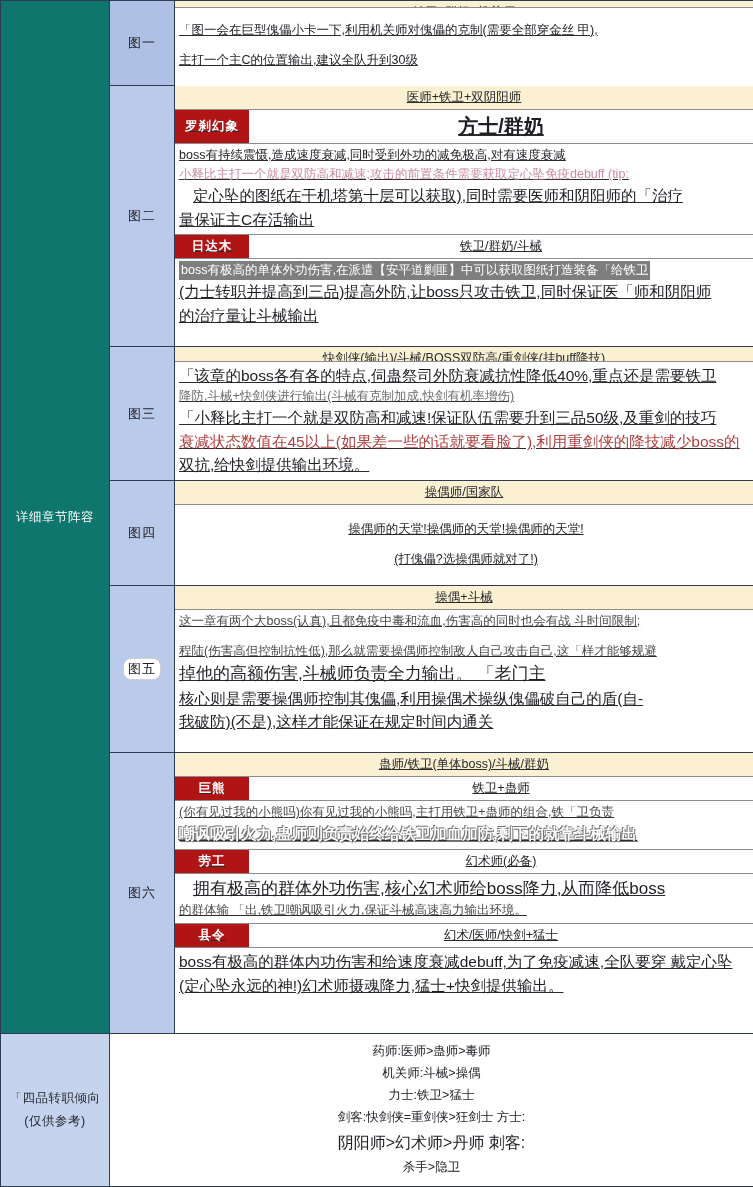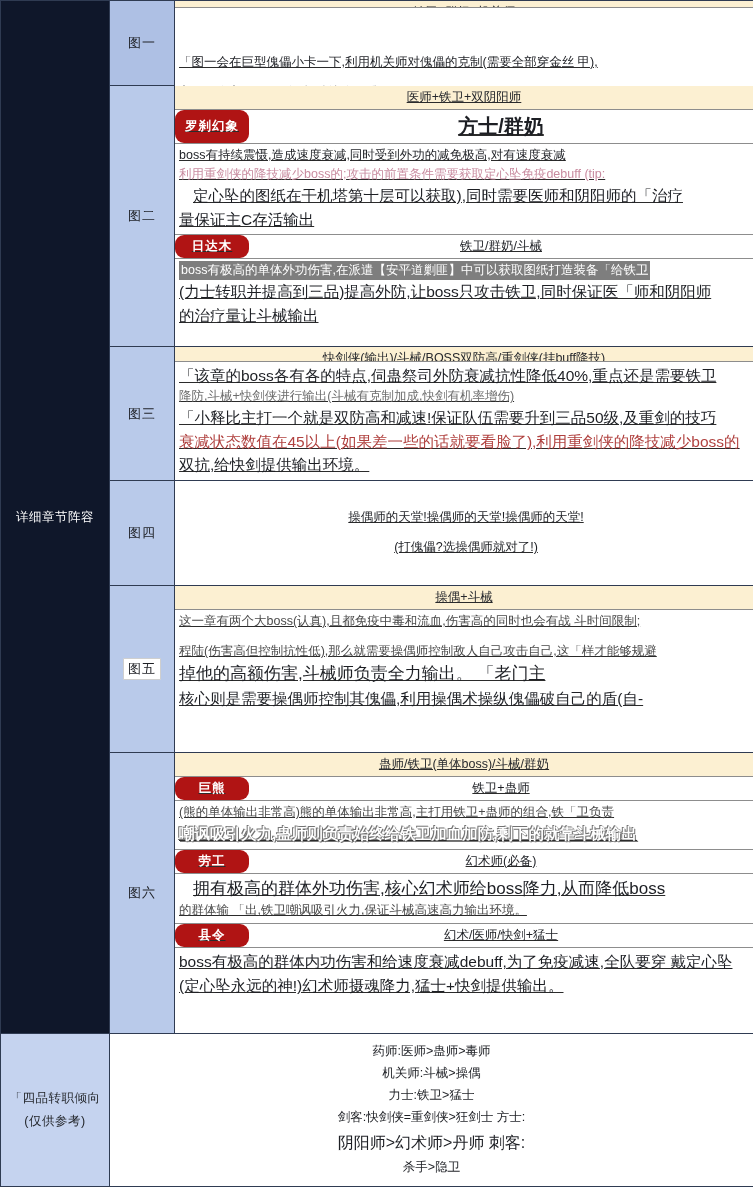--- a/index.html
+++ b/index.html
@@ -12,21 +12,21 @@
   .sheet{width:753px;height:1187px;position:relative;display:flex;flex-direction:column;
          border-top:1px solid #2f3b52;border-bottom:1px solid #2f3b52;box-sizing:border-box;}
 
   
   .block{display:flex;width:753px;box-sizing:border-box;}
   .block.main{flex:0 0 auto;}
 
   
   .leftcol{
     width:110px;min-width:110px;
-    background:#0f172a;
+    background:#0f766e;
     color:#ffffff;
     display:flex;align-items:center;justify-content:center;
     text-align:center;
     font-size:12.5px;letter-spacing:.5px;
     border-right:1px solid #2f3b52;
     border-left:1px solid #2f3b52;
     box-sizing:border-box;
   }
   .leftcol.pale{
     background:#c5d3ef;color:#23262b;
@@ -40,21 +40,21 @@
   .chapter:last-child{border-bottom:none;}
   .chaptag{
     width:65px;min-width:65px;
     background:#b9caea;
     border-right:1px solid #2f3b52;
     display:flex;align-items:center;justify-content:center;
     box-sizing:border-box;
   }
   .chaptag.dark{background:#aec0e4;}
   .chaptag span{font-size:13px;color:#1d1f24;letter-spacing:1px;}
-  .chaptag span.boxed{background:#ffffff;border:1px solid #cfcfcf;padding:1px 4px;border-radius:1px;}
+  .chaptag span.boxed{background:#ffffff;border:1px solid #cfcfcf;padding:1px 4px;border-radius:8px;}
   .chapbody{flex:1;display:flex;flex-direction:column;min-width:0;background:#ffffff;text-decoration:underline;}
 
   
   .cream{
     background:#fcf0d2;
     text-align:center;
     font-size:12.5px;
     color:#26282d;
     padding:3px 4px;
     border-bottom:1px solid #8d8d8d;
@@ -66,32 +66,31 @@
   .badgerow{display:flex;align-items:stretch;border-bottom:1px solid #8d8d8d;background:#ffffff;}
   .badge{
     width:74px;min-width:74px;
     background:#b01414;
     color:#ffffff;
     font-size:12.5px;font-weight:bold;
     display:flex;align-items:center;justify-content:center;
     padding:3px 0;
     box-sizing:border-box;
     letter-spacing:1px;
-    border-radius:9px;
   }
   .badgetitle{
     flex:1;text-align:center;font-size:12.5px;color:#1d1f24;
     display:flex;align-items:center;justify-content:center;
     padding:3px 4px;box-sizing:border-box;
   }
   .badgetitle.big{font-size:20px;font-weight:bold;}
 
   
   .para{padding:2px 0 3px 4px;background:#ffffff;}
-  .para.pad{padding-bottom:22px;margin-top:32px;}
+  .para.pad{padding-bottom:22px;}
   .ln{
     font-size:12.5px;line-height:1.52;white-space:nowrap;
     color:#1d1f24;
   }
   .ln.pink{color:#c98ca0;}
   .ln.red{color:#b0413f;}
   .ln.gray{color:#6d6d6d;}
   .ln.mid{color:#4a4a4a;}
   .ln.invert{background:#7e7e7e;color:#ffffff;display:inline-block;padding:0 2px;}
   .ln.shadow{color:#ffffff;text-shadow:0 0 1px #555,1px 1px 0 #777,-1px -1px 0 #777;font-weight:bold;}
@@ -139,21 +138,21 @@
         </div>
         <div class="chapbody">
           <div class="cream">医师+铁卫+双阴阳师</div>
 
           <div class="badgerow">
             <div class="badge">罗刹幻象</div>
             <div class="badgetitle big">方士/群奶</div>
           </div>
           <div class="para">
             <div class="ln">boss有持续震慑,造成速度衰减,同时受到外功的减免极高,对有速度衰减</div>
-            <div class="ln pink">利用重剑侠的降技减少boss的;攻击的前置条件需要获取定心坠免疫debuff (tip:</div>
+            <div class="ln pink">小释比主打一个就是双防高和减速;攻击的前置条件需要获取定心坠免疫debuff (tip:</div>
             <div class="ln big indent">定心坠的图纸在干机塔第十层可以获取),同时需要医师和阴阳师的「治疗</div>
             <div class="ln big">量保证主C存活输出</div>
           </div>
 
           <div class="badgerow" style="border-top:1px solid #8d8d8d;align-items:flex-end;">
             <div class="badge">日达木</div>
             <div class="badgetitle">铁卫/群奶/斗械</div>
           </div>
           <div class="para">
             <div class="ln"><span class="ln invert">boss有极高的单体外功伤害,在派遣【安平道剿匪】中可以获取图纸打造装备「给铁卫</span></div>
@@ -177,55 +176,57 @@
             <div class="ln big">双抗,给快剑提供输出环境。</div>
           </div>
         </div>
       </div>
 
       <div class="chapter" style="height:105px;">
         <div class="chaptag">
           <span>图四</span>
         </div>
         <div class="chapbody">
+          <div class="cream">操偶师/国家队</div>
           <div class="para" style="display:flex;flex-direction:column;justify-content:center;flex:1;">
             <div class="ln center">操偶师的天堂!操偶师的天堂!操偶师的天堂!</div>
             <div class="ln center sp">(打傀儡?选操偶师就对了!)</div>
           </div>
         </div>
       </div>
 
       <div class="chapter" style="height:167px;">
         <div class="chaptag">
           <span class="boxed">图五</span>
         </div>
         <div class="chapbody">
           <div class="cream">操偶+斗械</div>
           <div class="para">
             <div class="ln mid">这一章有两个大boss(认真),且都免疫中毒和流血,伤害高的同时也会有战 斗时间限制;</div>
             <div class="ln mid sp">程陆(伤害高但控制抗性低),那么就需要操偶师控制敌人自己攻击自己,这「样才能够规避</div>
             <div class="ln bigger">掉他的高额伤害,斗械师负责全力输出。 「老门主</div>
             <div class="ln big">核心则是需要操偶师控制其傀儡,利用操偶术操纵傀儡破自己的盾(自-</div>
+            <div class="ln big">我破防)(不是),这样才能保证在规定时间内通关</div>
           </div>
         </div>
       </div>
 
       <div class="chapter" style="height:280px;">
         <div class="chaptag">
           <span>图六</span>
         </div>
         <div class="chapbody">
           <div class="cream">蛊师/铁卫(单体boss)/斗械/群奶</div>
 
           <div class="badgerow">
             <div class="badge">巨熊</div>
             <div class="badgetitle">铁卫+蛊师</div>
           </div>
           <div class="para">
-            <div class="ln mid">(熊的单体输出非常高)熊的单体输出非常高,主打用铁卫+蛊师的组合,铁「卫负责</div>
+            <div class="ln mid">(你有见过我的小熊吗)你有见过我的小熊吗,主打用铁卫+蛊师的组合,铁「卫负责</div>
             <div class="ln big shadow">嘲讽吸引火力,蛊师则负责始终给铁卫加血加防,剩下的就靠斗械输出</div>
           </div>
 
           <div class="badgerow" style="border-top:1px solid #8d8d8d;">
             <div class="badge">劳工</div>
             <div class="badgetitle">幻术师(必备)</div>
           </div>
           <div class="para">
             <div class="ln bigger indent">拥有极高的群体外功伤害,核心幻术师给boss降力,从而降低boss</div>
             <div class="ln mid">的群体输 「出,铁卫嘲讽吸引火力,保证斗械高速高力输出环境。</div>

